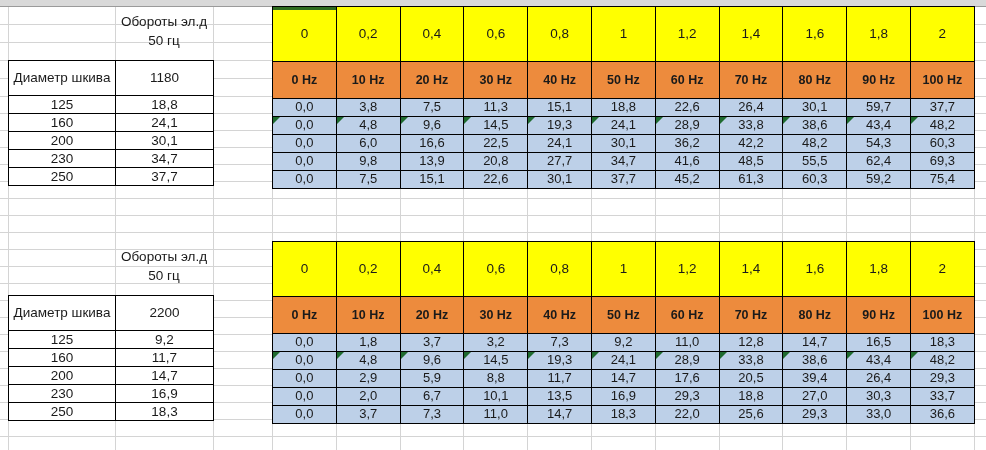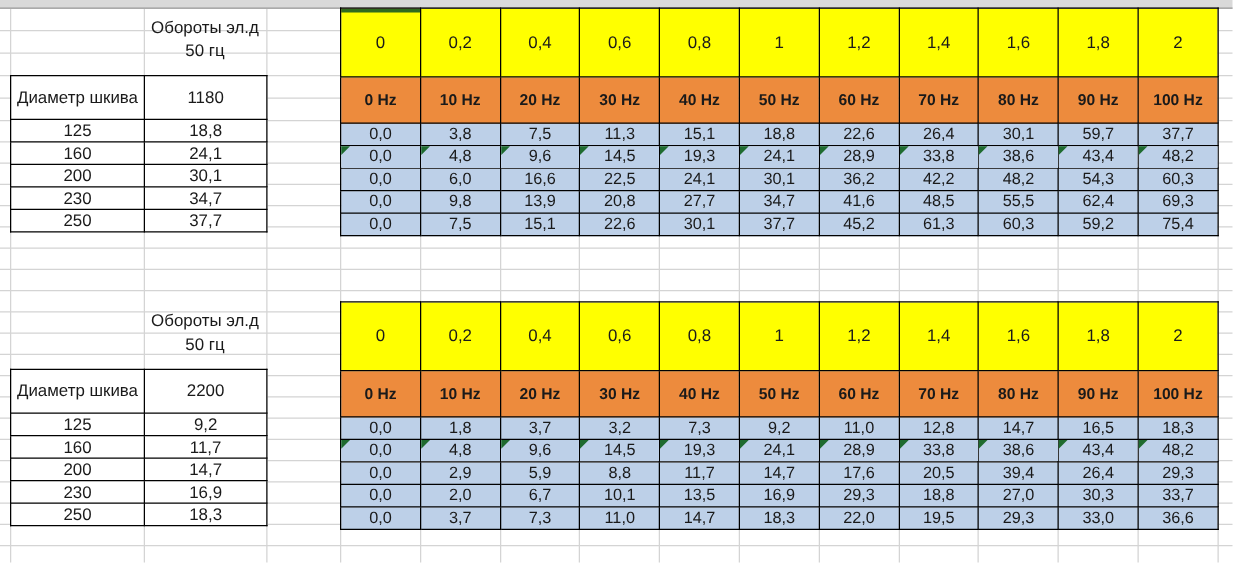--- a/index.html
+++ b/index.html
@@ -393,20 +393,20 @@
           <td class="val">33,7</td>
         </tr>
         <tr>
           <td class="val">0,0</td>
           <td class="val">3,7</td>
           <td class="val">7,3</td>
           <td class="val">11,0</td>
           <td class="val">14,7</td>
           <td class="val">18,3</td>
           <td class="val">22,0</td>
-          <td class="val">19,5</td>
+          <td class="val">25,6</td>
           <td class="val">29,3</td>
           <td class="val">33,0</td>
           <td class="val">36,6</td>
         </tr>
       </tbody>
     </table>
   </div>
 
 </body></html>

